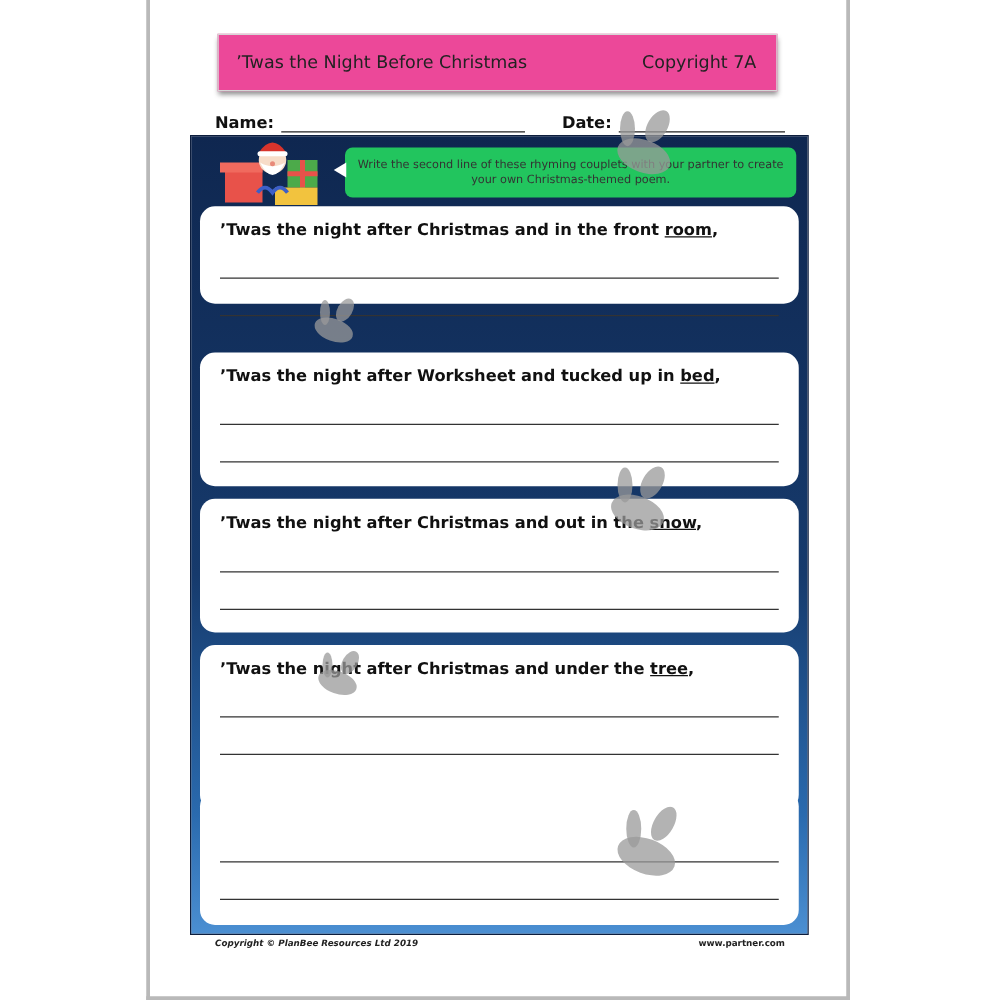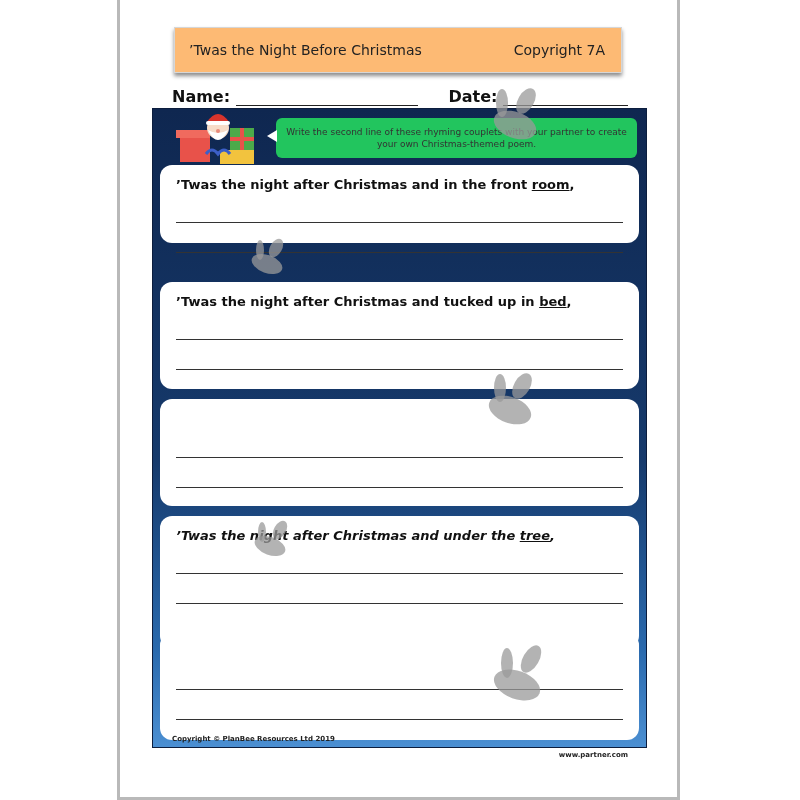--- a/index.html
+++ b/index.html
@@ -1,31 +1,31 @@
 <!DOCTYPE html>
 <html><head>
 <meta charset="utf-8">
 <style>
   html, body { margin:0; padding:0; }
   body { width:800px; height:800px; background:#ffffff; position:relative; overflow:hidden; font-family:"DejaVu Sans", sans-serif; }
   .sheet { position:absolute; left:117px; top:0; width:563px; height:800px; background:#fff; border-left:3px solid #b9b9b9; border-right:3px solid #b9b9b9; border-bottom:3px solid #b9b9b9; box-sizing:border-box; }
-  .title-box { position:absolute; left:174px; top:27px; width:448px; height:46px; background:#fdba74; box-shadow:0 3px 4px rgba(0,0,0,0.45); border:1px solid #d6d6d6; box-sizing:border-box; display:flex; align-items:center; justify-content:space-between; padding:0 16px 0 14px; }
+  .title-box { position:absolute; left:174px; top:27px; width:448px; height:46px; background:#ec4899; box-shadow:0 3px 4px rgba(0,0,0,0.45); border:1px solid #d6d6d6; box-sizing:border-box; display:flex; align-items:center; justify-content:space-between; padding:0 16px 0 14px; }
   .title-box span { font-size:14px; color:#222; font-family:"DejaVu Sans", sans-serif; }
-  .namedate { position:absolute; top:88px; left:172px; width:456px; height:18px; display:flex; align-items:flex-end; font-weight:bold; font-size:16px; color:#111; }
+  .namedate { position:absolute; top:88px; left:172px; width:456px; height:18px; display:flex; align-items:flex-end; font-weight:bold; font-size:13px; color:#111; }
   .namedate .line { border-bottom:1.5px solid #222; height:14px; }
   .panel { position:absolute; left:152px; top:108px; width:495px; height:640px; background:linear-gradient(#0f2750 0%, #163a6c 55%, #2a6aae 85%, #4b8fd2 100%); border:1px solid #0c1d3d; box-sizing:border-box; }
   .bubble { position:absolute; left:276px; top:118px; width:361px; height:40px; background:#22c55e; border-radius:6px; display:flex; align-items:center; justify-content:center; text-align:center; font-size:9px; color:#333; line-height:12px; padding:0 8px; box-sizing:border-box; }
   .bubble:before { content:""; position:absolute; left:-9px; top:12px; border-top:6px solid transparent; border-bottom:6px solid transparent; border-right:10px solid #fff; }
   .santa { position:absolute; left:176px; top:110px; width:82px; height:55px; }
   .card { position:absolute; left:160px; width:479px; background:#fff; border-radius:12px; box-sizing:border-box; padding:12px 16px 0 16px; }
   .card .prompt { font-weight:bold; font-size:13px; color:#111; white-space:nowrap; }
   .card .prompt u { text-decoration:underline; }
   .wline { position:absolute; left:16px; right:16px; height:0; border-top:1.5px solid #333; }
   .inline-line { display:inline-block; width:218px; border-bottom:1.5px solid #333; height:10px; vertical-align:baseline; margin-left:4px; }
-  .footer-left { position:absolute; left:172px; top:735px; font-size:7px; font-weight:bold; color:#222; }
+  .footer-left { position:absolute; left:172px; top:751px; font-size:7px; font-weight:bold; color:#222;font-style:italic; }
   .footer-right { position:absolute; right:172px; top:751px; font-size:7px; font-weight:bold; color:#222; }
   .wm { position:absolute; pointer-events:none; }
 </style>
 </head>
 <body>
 
 <div class="sheet"></div>
 
 <div class="title-box">
   <span>’Twas the Night Before Christmas</span>
@@ -58,31 +58,32 @@
 
 <div class="bubble">Write the second line of these rhyming couplets with your partner to create your own Christmas-themed poem.</div>
 
 <div class="card" style="top:165px;height:78px;">
   <div class="prompt"><span>’Twas the night after Christmas and in the front </span><u>room</u><span>,</span></div>
   <div class="wline" style="top:57px;"></div>
   <div class="wline" style="top:87px;"></div>
 </div>
 
 <div class="card" style="top:282px;height:107px;">
-  <div class="prompt"><span>’Twas the night after Christmas and tucked up in </span><u>bed</u><span>,</span></div>
+  <div class="prompt"><span>’Twas the night after Worksheet and tucked up in </span><u>bed</u><span>,</span></div>
   <div class="wline" style="top:57px;"></div>
   <div class="wline" style="top:87px;"></div>
 </div>
 
 <div class="card" style="top:399px;height:107px;">
+  <div class="prompt"><span>’Twas the night after Christmas and out in the </span><u>snow</u><span>,</span></div>
   <div class="wline" style="top:58px;"></div>
   <div class="wline" style="top:88px;"></div>
 </div>
 
-<div class="card" style="top:516px;height:132px;font-style:italic;">
+<div class="card" style="top:516px;height:132px;">
   <div class="prompt"><span>’Twas the night after Christmas and under the </span><u>tree</u><span>,</span></div>
   <div class="wline" style="top:57px;"></div>
   <div class="wline" style="top:87px;"></div>
 </div>
 
 <div class="card" style="top:633px;height:107px;">
   <div class="wline" style="top:56px;"></div>
   <div class="wline" style="top:86px;"></div>
 </div>
 

